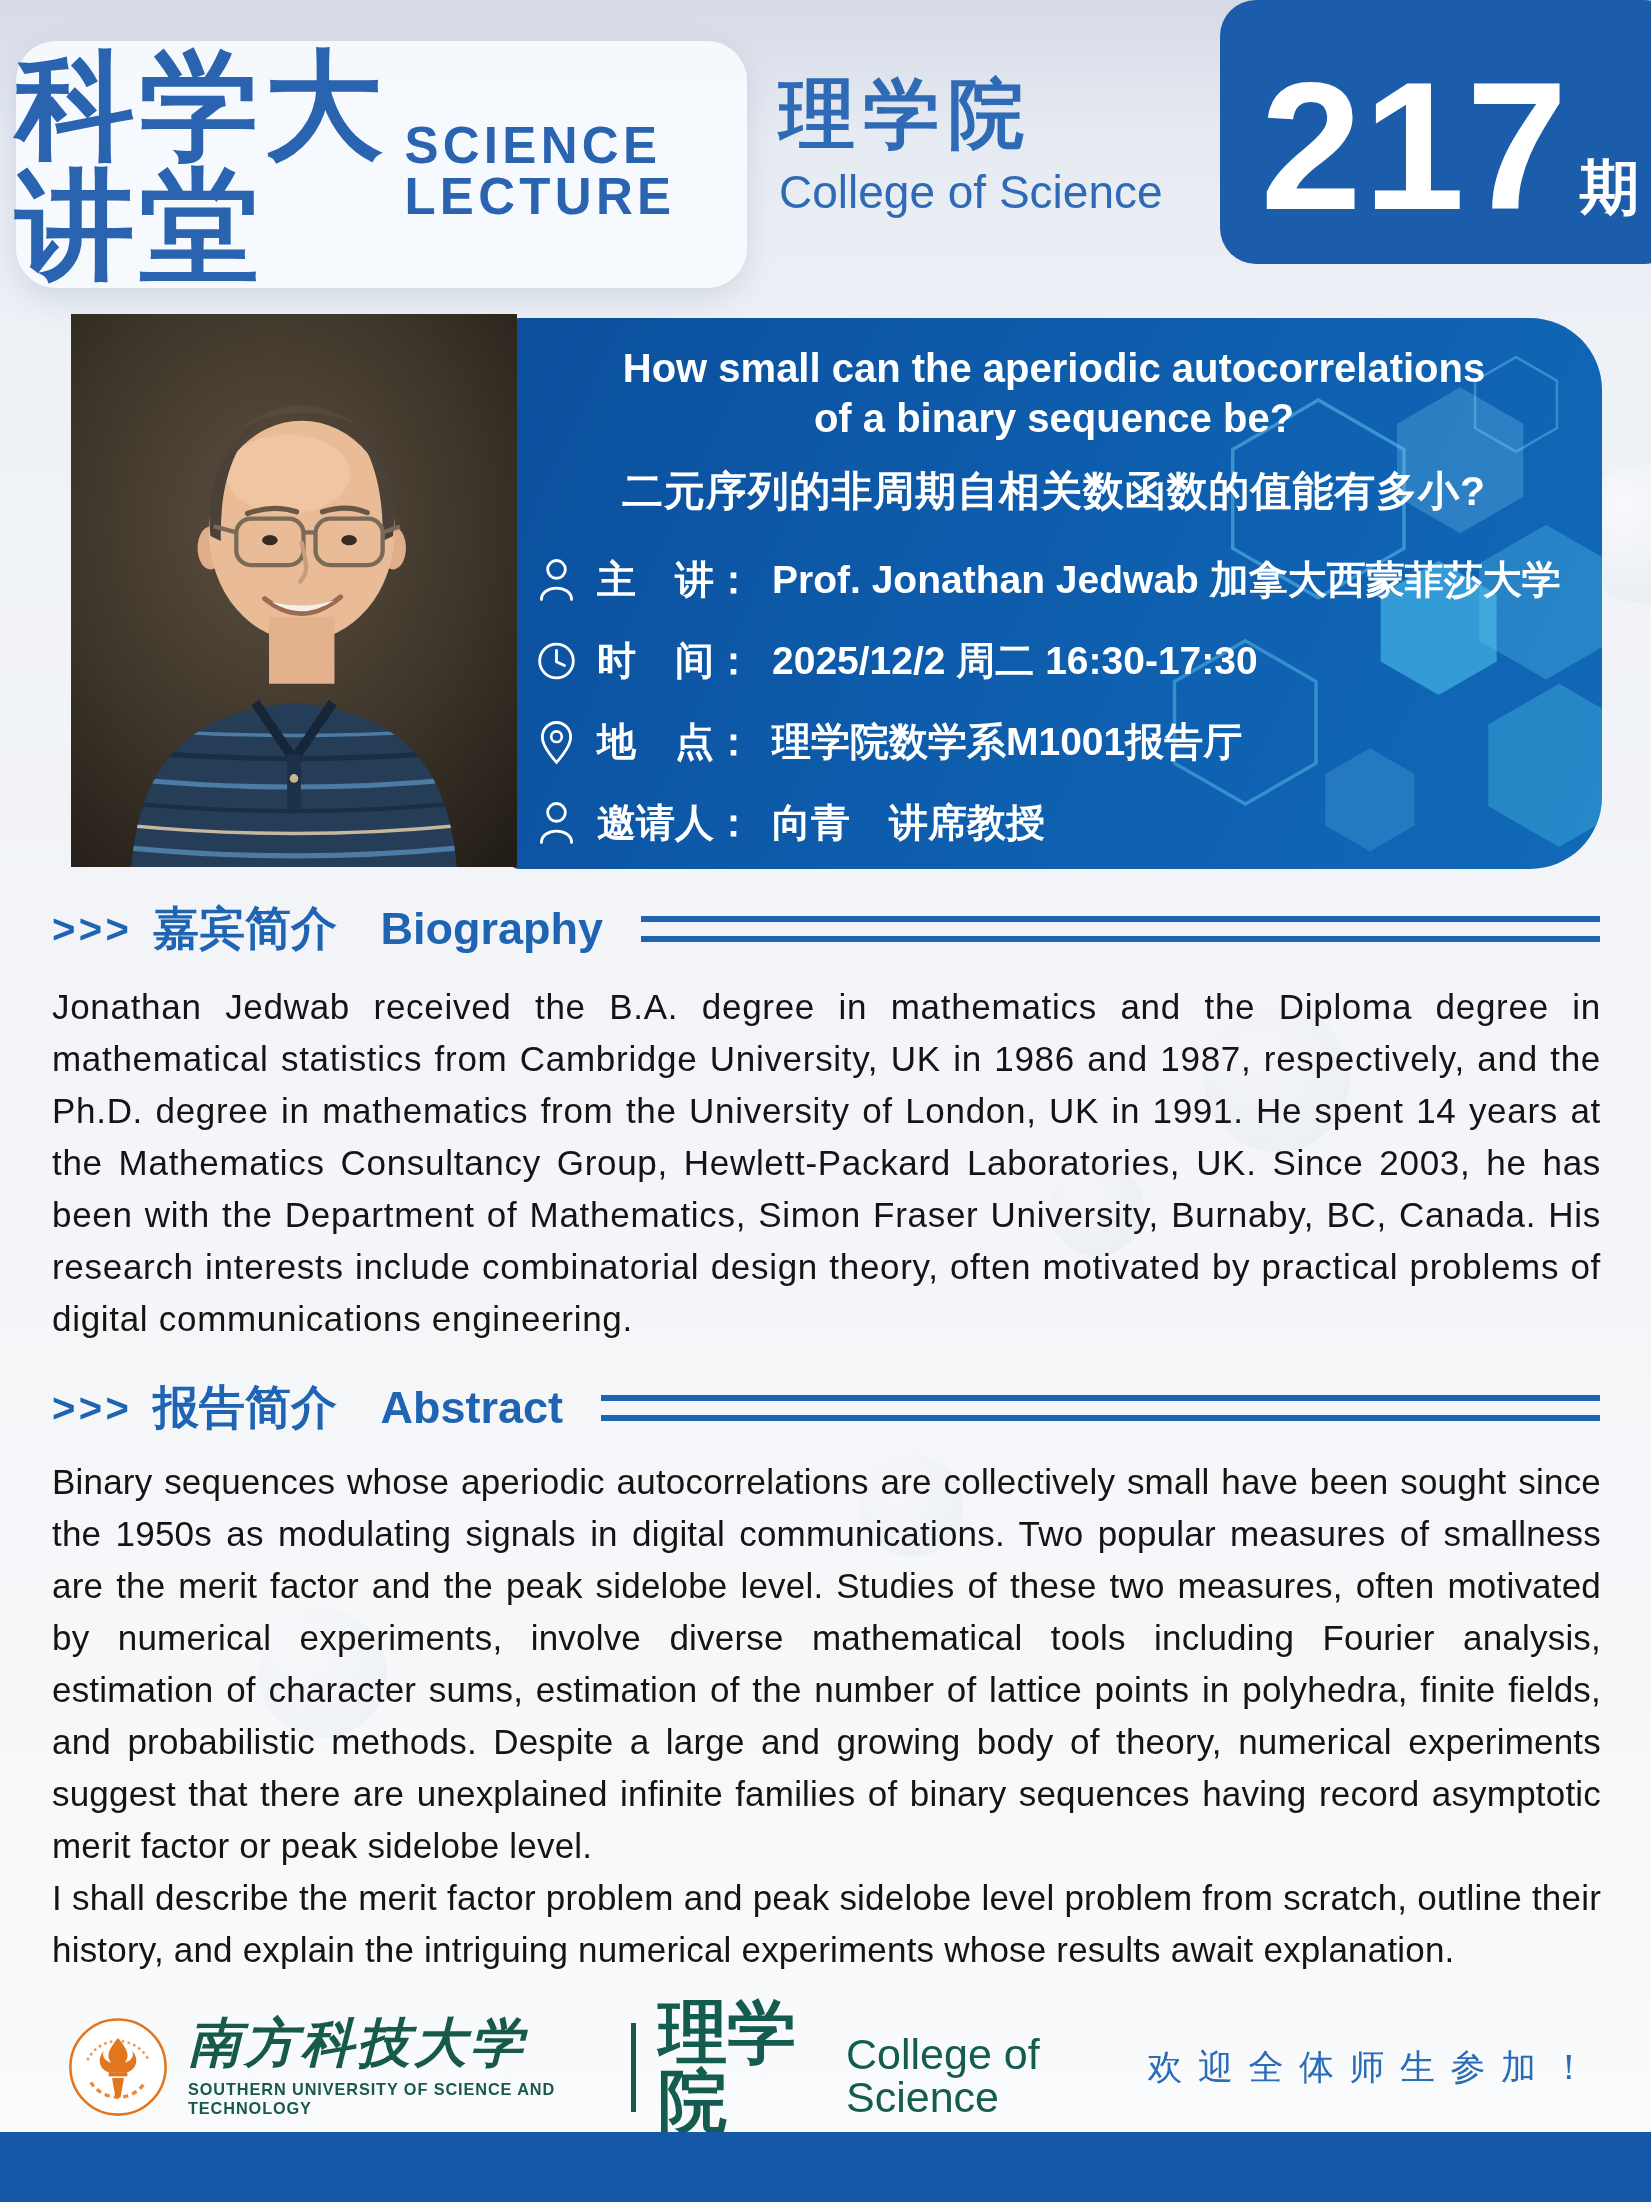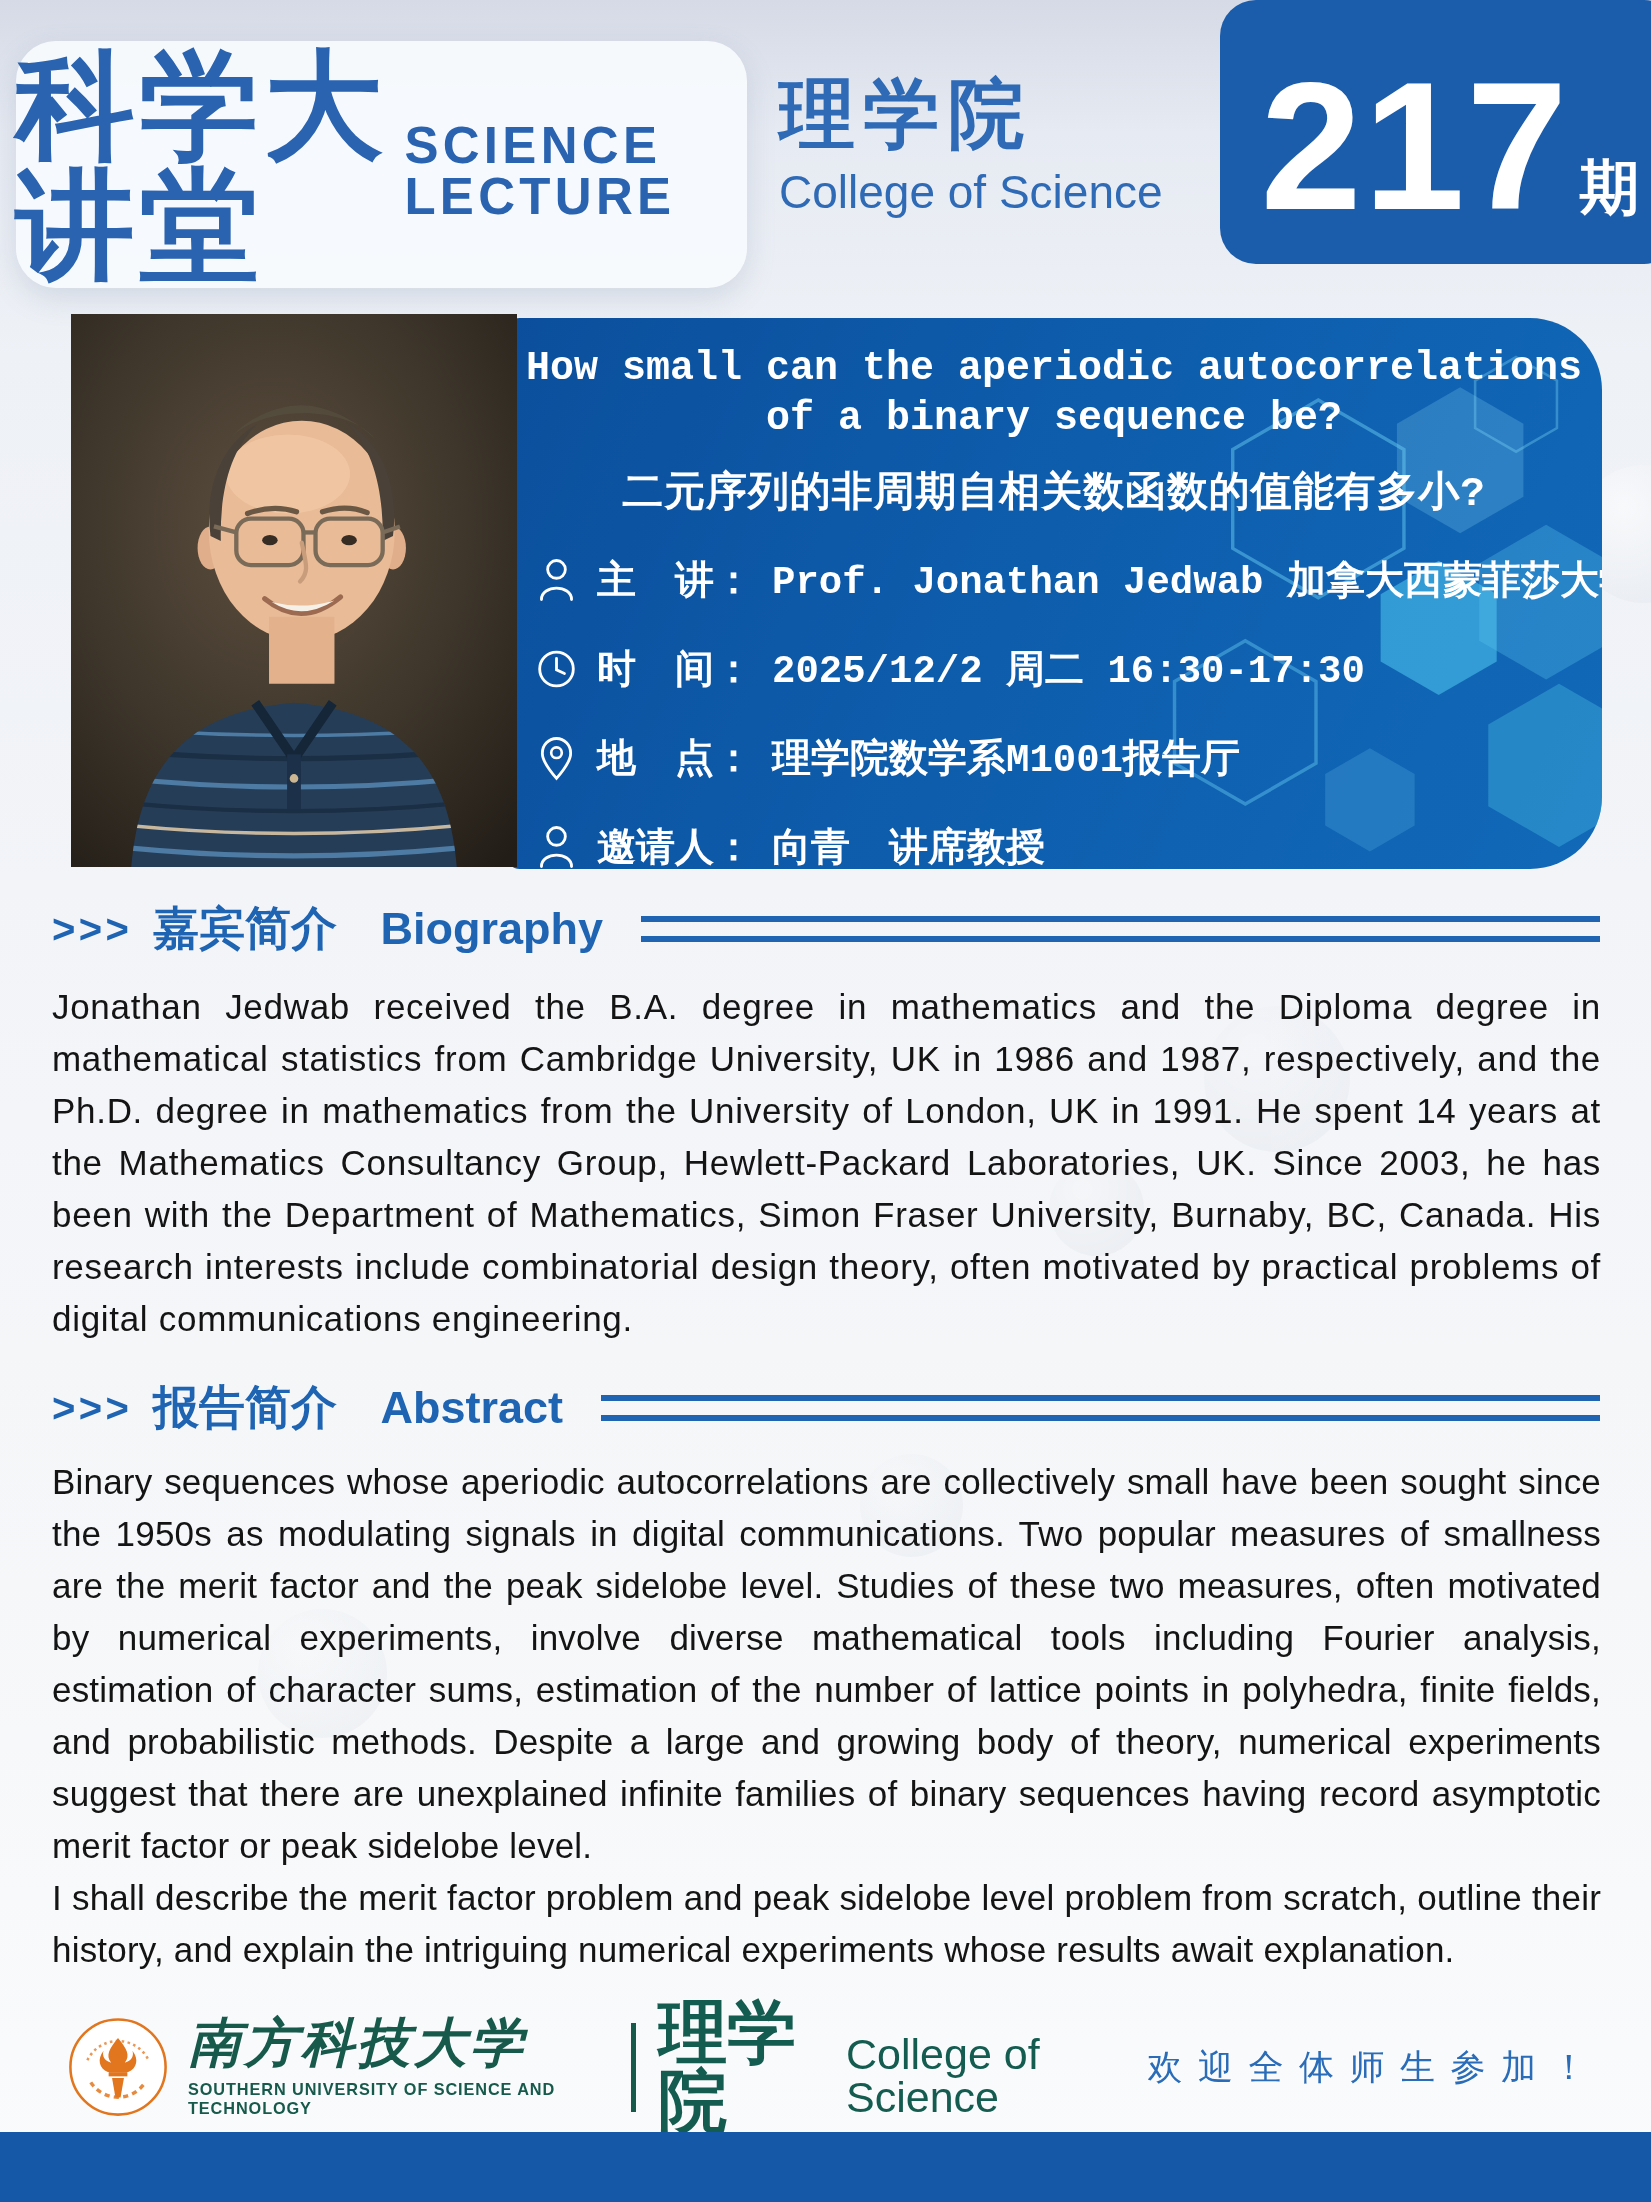--- a/index.html
+++ b/index.html
@@ -34,24 +34,24 @@
   
   .photo { position:absolute; left:71px; top:314px; width:446px; height:553px; z-index:3; }
   .photo svg { display:block; width:100%; height:100%; }
   
   .event-card {
     position:absolute; left:506px; top:318px; width:1096px; height:551px; z-index:2;
     border-radius:13.8px 72px 72px 13.8px; overflow:hidden; color:#fff;
     background:linear-gradient(115deg,#0b4f9c 0%,#0e5dad 48%,#1169b8 100%);
   }
   .hex-decor { position:absolute; right:0; bottom:0; width:447px; height:551px; }
-  .card-inner { position:relative; z-index:1;font-family:Liberation Mono, monospace; }
+  .card-inner { position:relative; z-index:1; }
   .title-en { margin-top:26px; text-align:center; font-size:40px; font-weight:800; line-height:1.24; }
   .title-cn { margin-top:20.6px; text-align:center; font-size:41px; font-weight:800; letter-spacing:0.9px; }
-  .rows { margin:34px 0 14px 29px; display:flex; flex-direction:column; gap:35px; }
+  .rows { margin:34px 0 14px 29px; display:flex; flex-direction:column; gap:27px; }
   .info-row { display:flex; align-items:center; gap:19px; font-size:39px; font-weight:700; white-space:nowrap; }
   .row-icon { width:43px; height:46px; flex:none; }
   
   .section-header { position:absolute; left:52px; right:52px; z-index:2; display:flex; align-items:center; gap:20.6px; }
   .bio-header { top:898px; }
   .abs-header { top:1377px; }
   .marker { font-size:40px; font-weight:900; color:#1e64b2; letter-spacing:3.4px; }
   .sec-cn { font-size:46px; font-weight:800; color:#1e64b2; }
   .sec-en { font-size:45px; font-weight:800; color:#1e64b2; margin-left:23px; }
   .dbl-line { flex:1; height:26px; border-top:6.9px solid #1e64b2; border-bottom:6.9px solid #1e64b2; margin-left:17px; }

